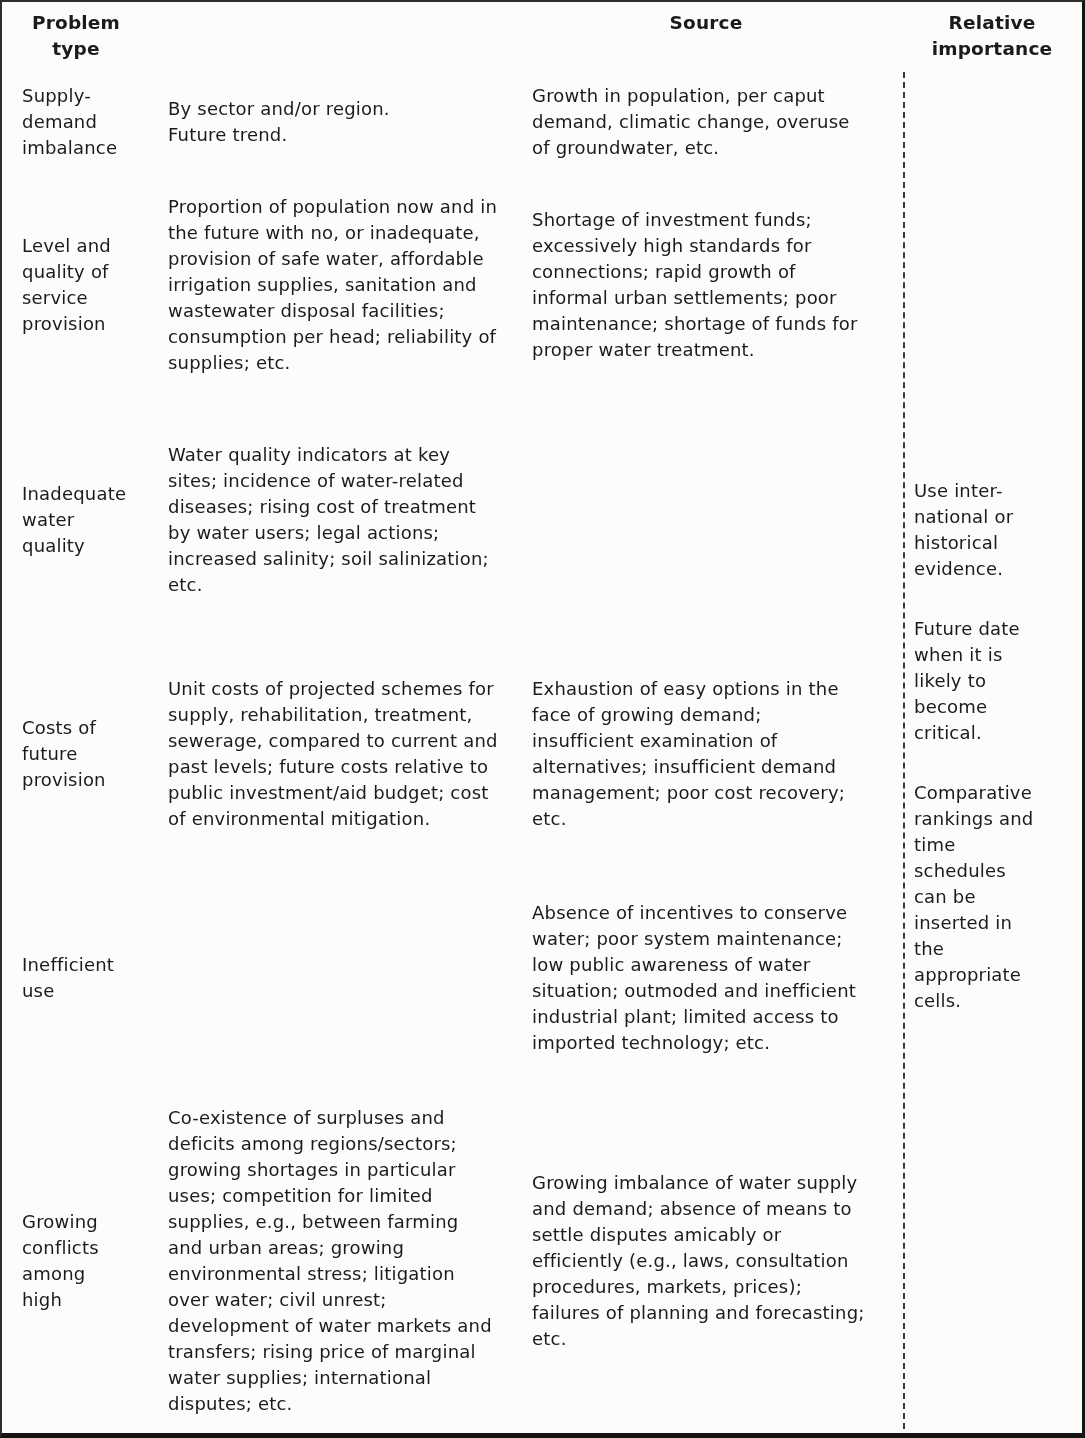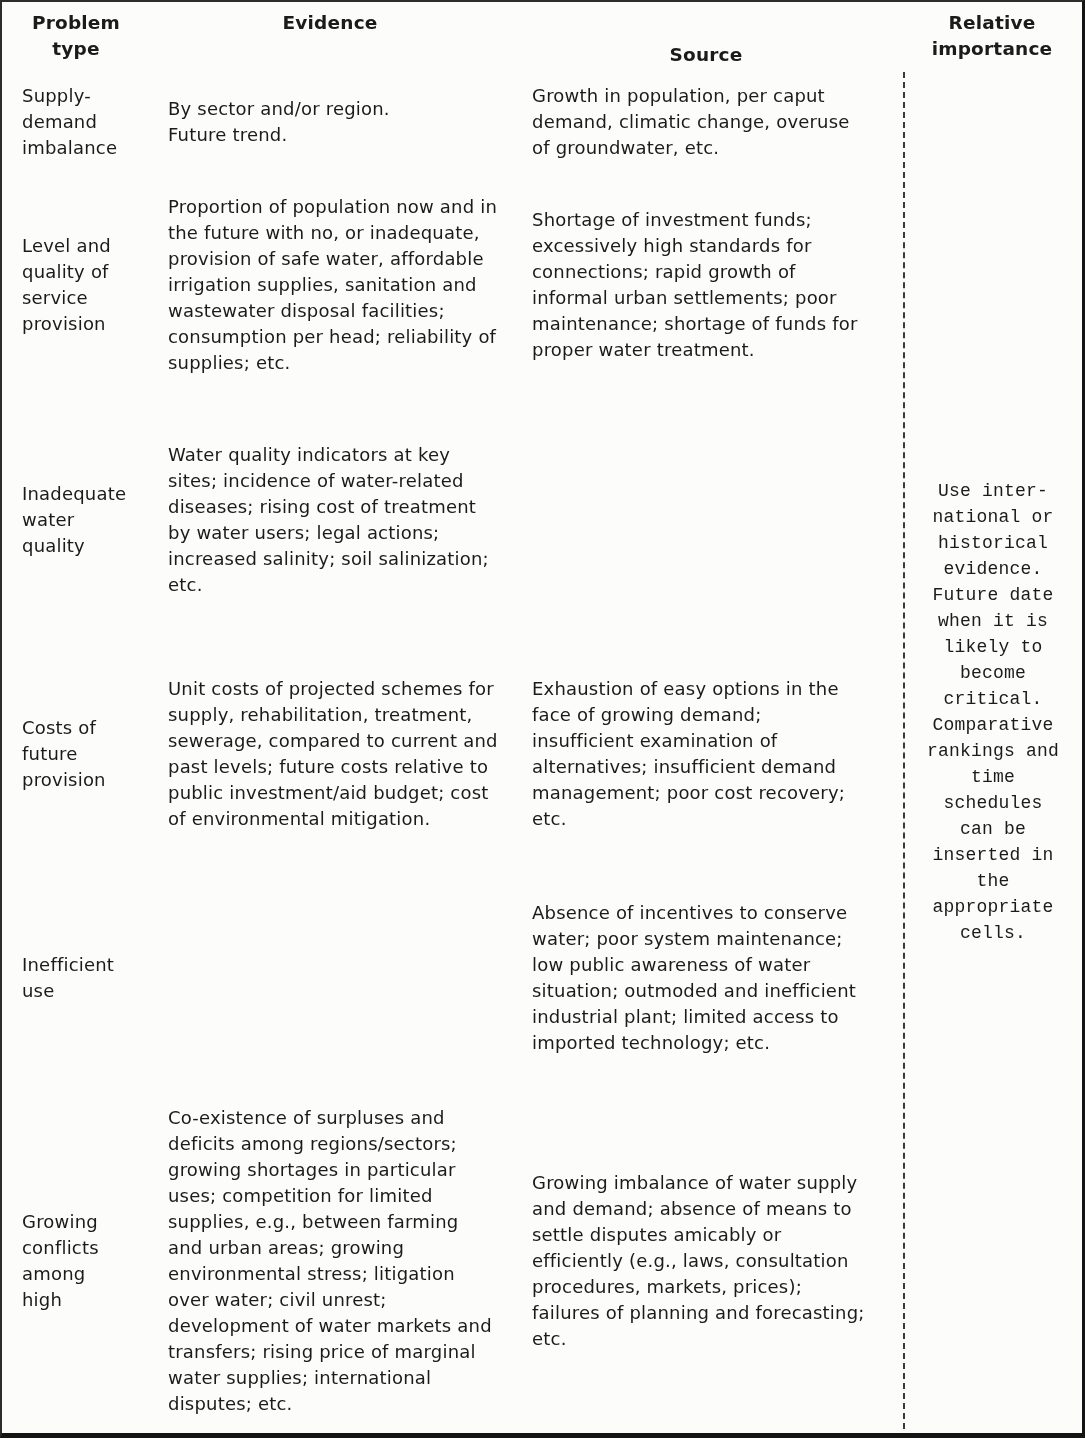--- a/index.html
+++ b/index.html
@@ -36,56 +36,55 @@
     white-space: pre-line;
     grid-row: 1;
   }
   .cell { display: flex; align-items: center; }
   .cell > div { width: 100%; white-space: pre-line; }
   .c1 { grid-column: 1; padding-left: 20px; padding-right: 4px; }
   .c2 { grid-column: 2; padding-left: 18px; padding-right: 12px; }
   .c3 { grid-column: 3; padding-left: 22px; padding-right: 34px; }
   .h1 { grid-column: 1; }
   .h2 { grid-column: 2; }
-  .h3 { grid-column: 3; margin-top: 32px; }
+  .h3 { grid-column: 3; }
   .h4 { grid-column: 4; }
   .r1 { grid-row: 2; }
   .r2 { grid-row: 3; }
   .r3 { grid-row: 4; }
   .r4 { grid-row: 5; }
   .r5 { grid-row: 6; }
   .r6 { grid-row: 7; align-items: center; }
   .importance {
     grid-column: 4;
     grid-row: 2 / 8;
     display: flex;
     flex-direction: column;
+    gap: 34px;
     padding: 404px 10px 0 12px;
-    text-align: center;
-    font-family: Liberation Mono, monospace;
+    text-align: left;
   }
   .importance p { white-space: pre-line; }
   .dashes {
     position: absolute;
     left: 901px;
     top: 70px;
     bottom: 4px;
     width: 0;
     border-left: 2px dashed #3a3a3a;
   }
 </style>
 </head>
 <body>
 
 <div class="page">
   <div class="grid">
 
     <div class="hcell h1">Problem
 type</div>
-    <div class="hcell h2">Evidence</div>
     <div class="hcell h3">Source</div>
     <div class="hcell h4">Relative
 importance</div>
 
     <div class="cell c1 r1">
         <div>Supply-
 demand
 imbalance</div>
       </div>
     <div class="cell c2 r1">

